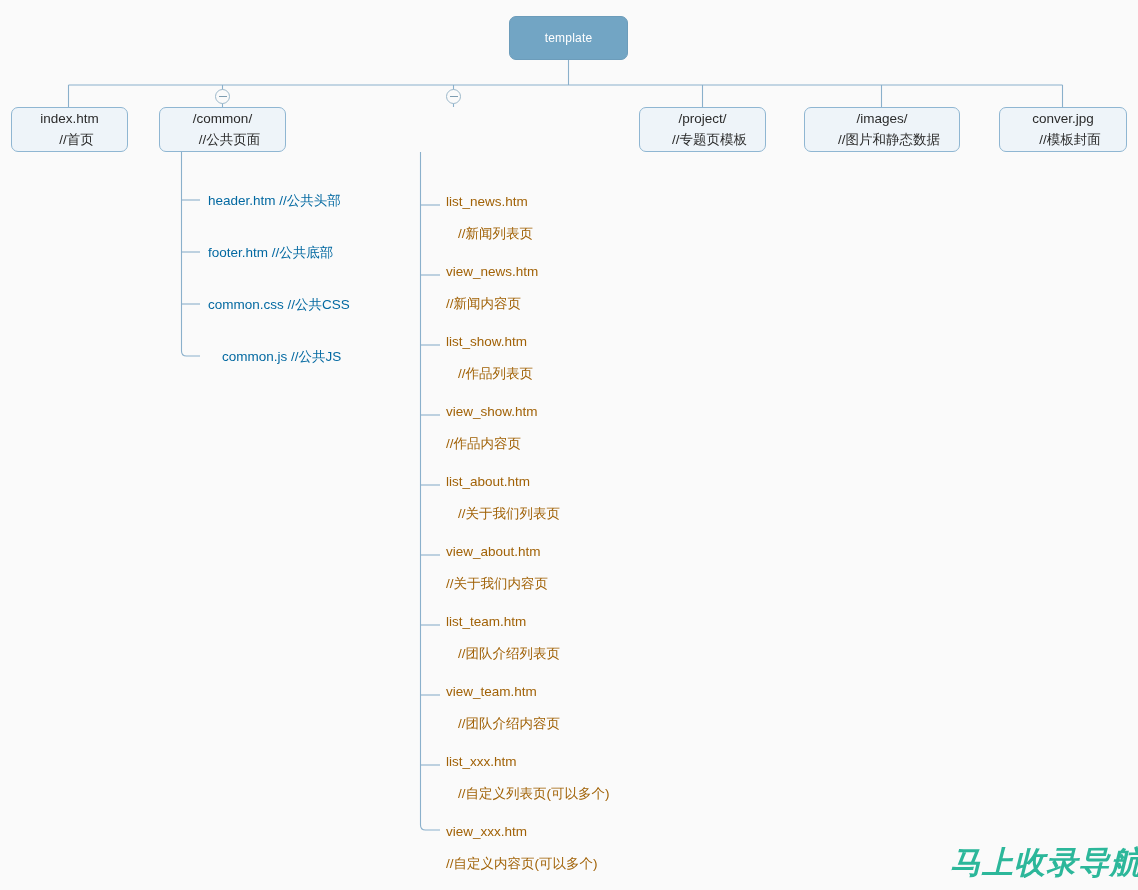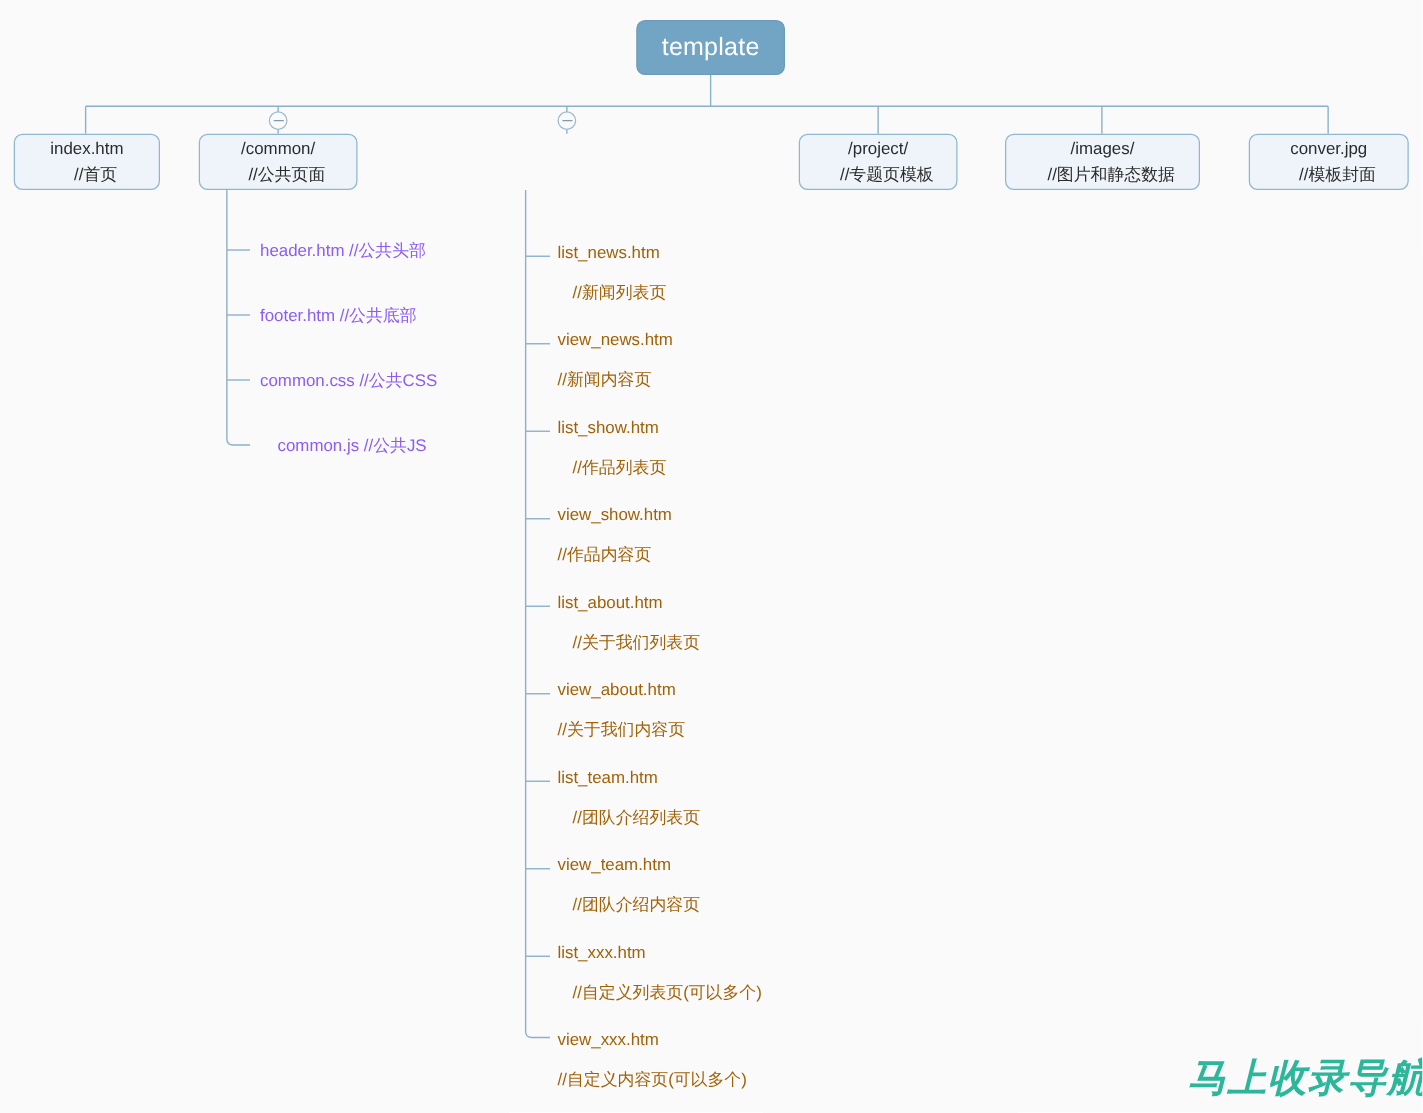--- a/index.html
+++ b/index.html
@@ -32,21 +32,21 @@
   }
 
   
   .root-node {
     position: absolute;
     box-sizing: border-box;
     background: #72a5c4;
     border: 1px solid #6c9cba;
     border-radius: 7px;
     color: #ffffff;
-    font-size: 20px;
+    font-size: 12px;
     display: flex;
     align-items: center;
     justify-content: center;
     letter-spacing: .2px;
   }
 
   
   .node-box {
     position: absolute;
     box-sizing: border-box;
@@ -81,21 +81,21 @@
     left: 2.5px;
     right: 2.5px;
     top: 6px;
     height: 1px;
     background: #7e9db1;
   }
 
   
   .leaf-one {
     position: absolute;
-    color: #8b5cf6;
+    color: #0369a1;
     font-size: 13.5px;
     white-space: nowrap;
     line-height: 1.2;
   }
 
   
   .leaf-two {
     position: absolute;
     color: #a16207;
     font-size: 13.5px;

